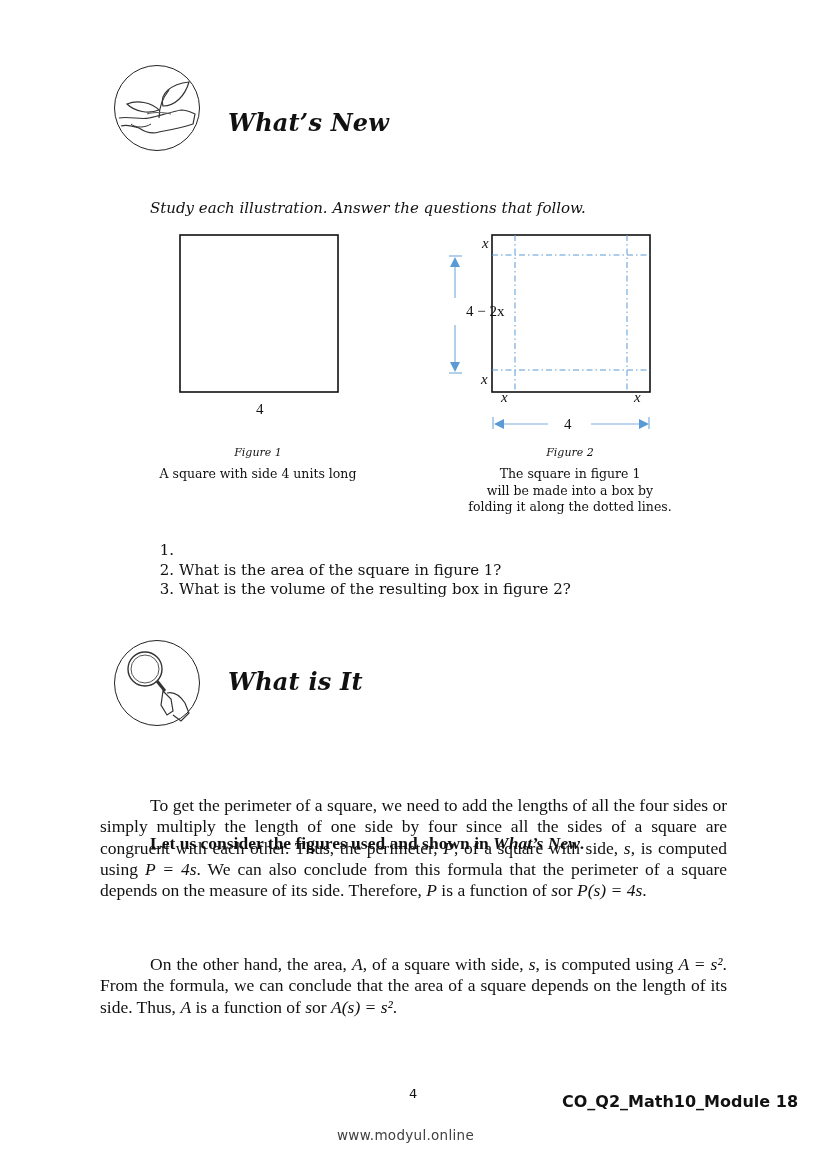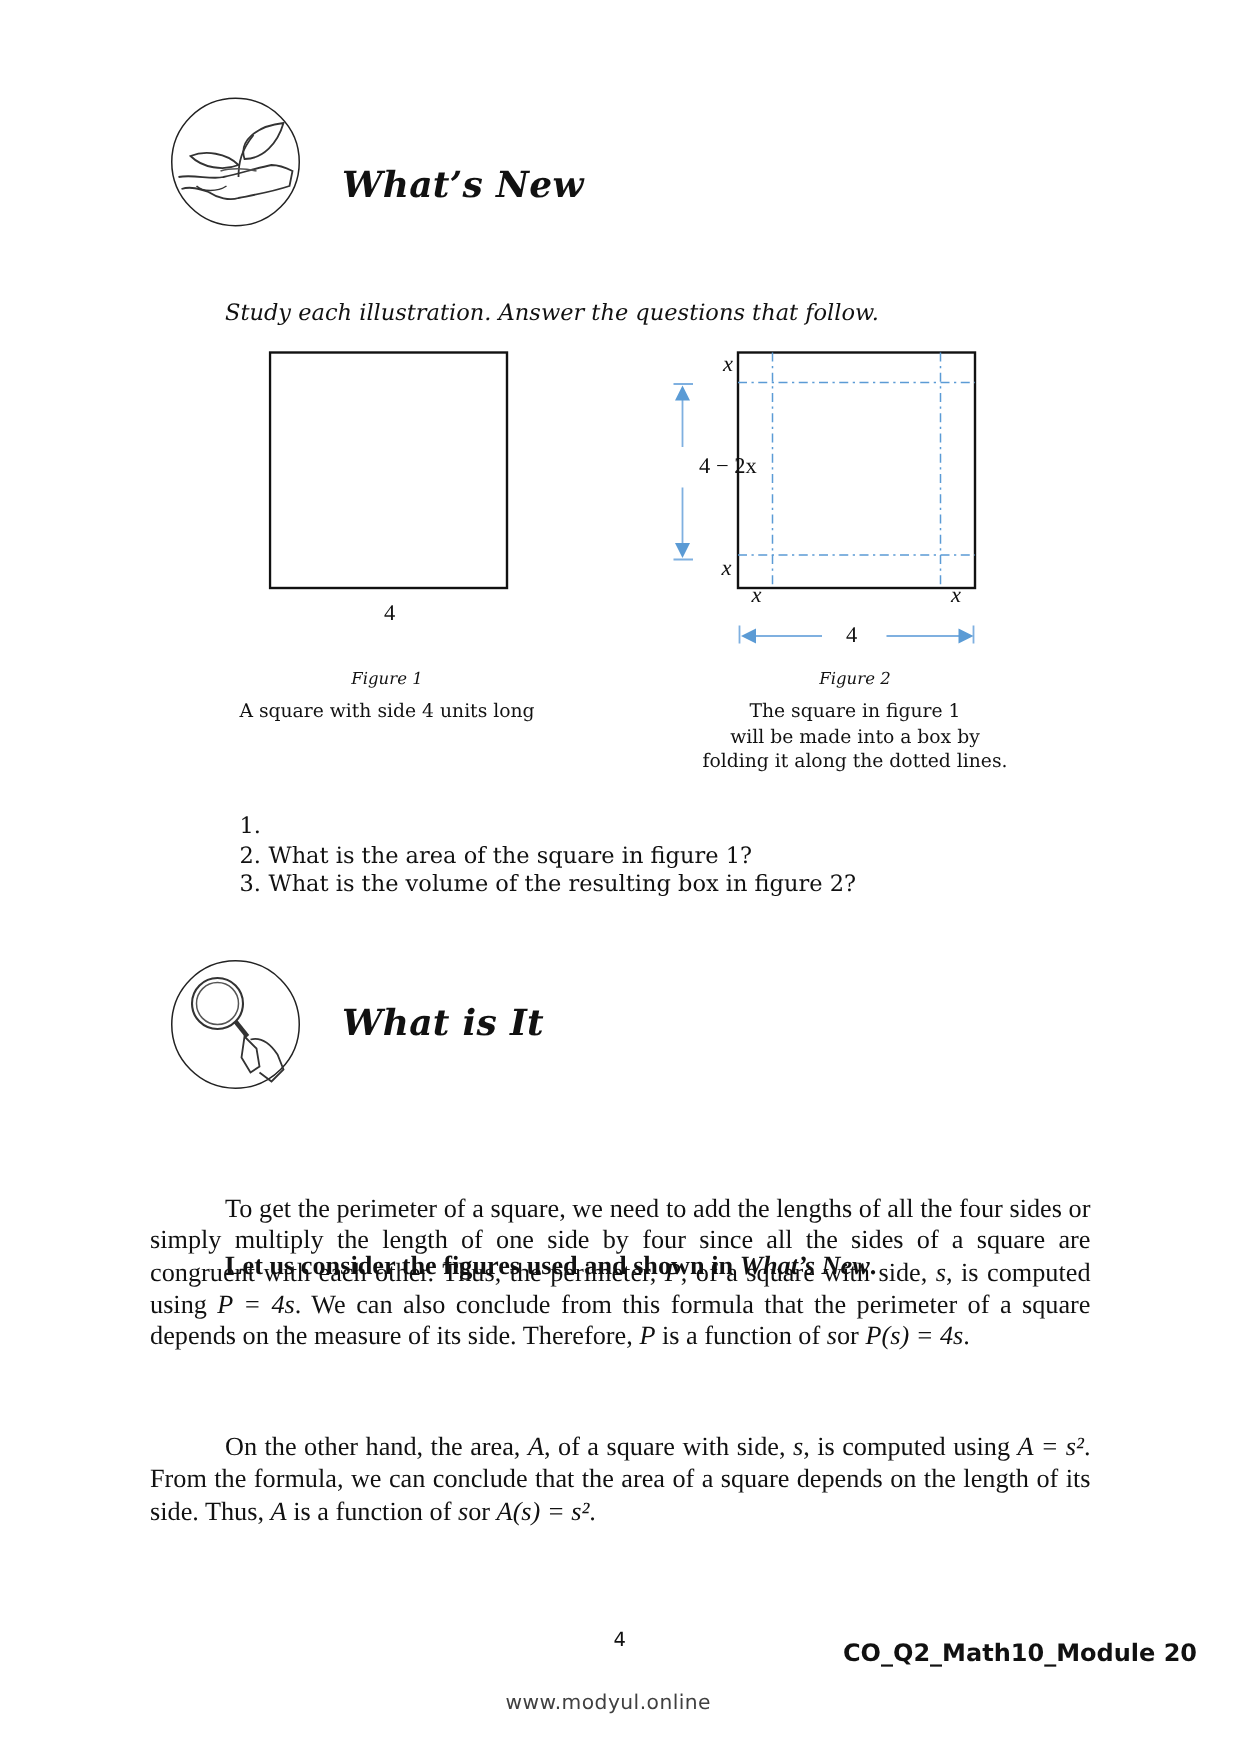--- a/index.html
+++ b/index.html
@@ -132,14 +132,14 @@
 
 <div class="abs body-text indent" style="left:100px;width:627px;top:795px;">
   <span>To get the perimeter of a square, we need to add the lengths of all the four sides or simply multiply the length of one side by four since all the sides of a square are congruent with each other. Thus, the perimeter, </span><span class="math">P</span><span>, of a square with side, </span><span class="math">s</span><span>, is computed using </span><span class="math">P = 4s</span><span>. We can also conclude from this formula that the perimeter of a square depends on the measure of its side. Therefore, </span><span class="math">P</span><span> is a function of </span><span class="math">s</span><span>or </span><span class="math">P(s) = 4s</span><span>.</span>
 </div>
 
 <div class="abs body-text indent" style="left:100px;width:627px;top:934px;margin-top:20px;">
   <span>On the other hand, the area, </span><span class="math">A</span><span>, of a square with side, </span><span class="math">s</span><span>, is computed using </span><span class="math">A = s²</span><span>. From the formula, we can conclude that the area of a square depends on the length of its side. Thus, </span><span class="math">A</span><span> is a function of </span><span class="math">s</span><span>or </span><span class="math">A(s) = s²</span><span>.</span>
 </div>
 
 <div class="abs page-num" style="left:409px;top:1086px;">4</div>
-<div class="abs footer-code" style="left:562px;top:1092px;">CO_Q2_Math10_Module 20</div>
+<div class="abs footer-code" style="left:562px;top:1092px;">CO_Q2_Math10_Module 18</div>
 <div class="abs watermark" style="left:337px;top:1127px;">www.modyul.online</div>
 
 </body></html>

